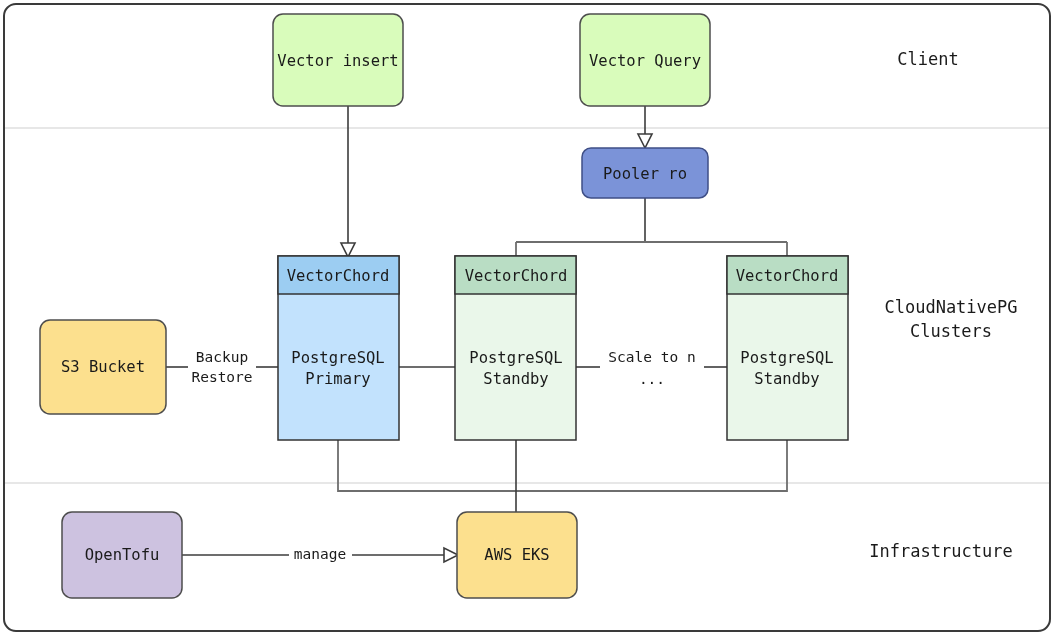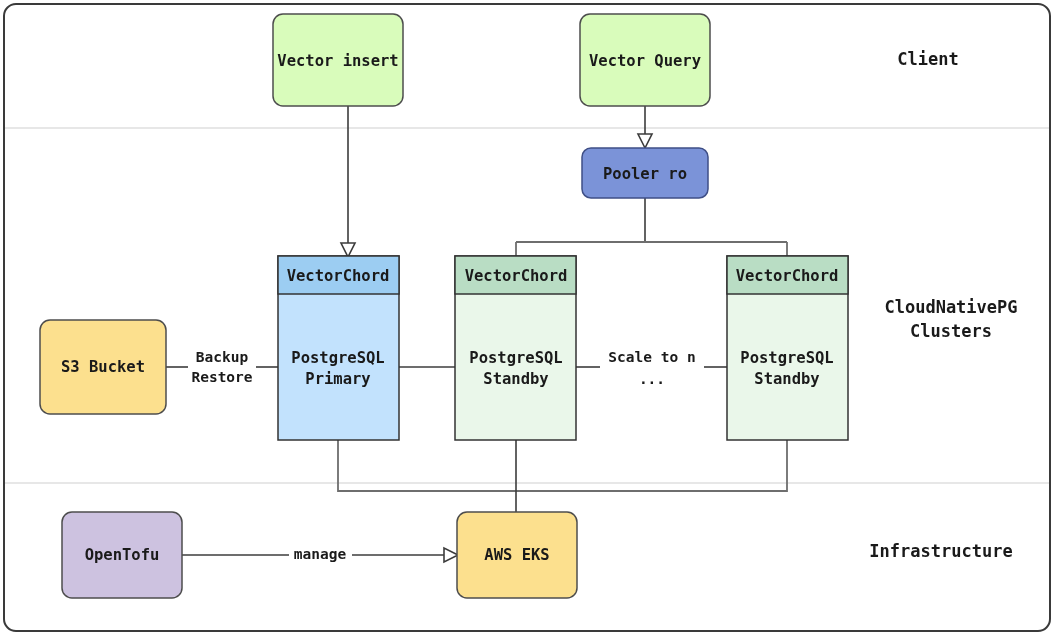--- a/index.html
+++ b/index.html
@@ -10,21 +10,20 @@
   body {
     width: 1054px;
     height: 635px;
     font-family: "DejaVu Sans Mono", "Liberation Mono", monospace;
     overflow: hidden;
   }
   #diagram-root {
     position: relative;
     width: 1054px;
     height: 446px;
-    font-weight: bold;
   }
   svg.canvas {
     position: absolute;
     top: 0;
     left: 0;
     width: 1054px;
     height: 635px;
     display: block;
   }
   .node-label,

